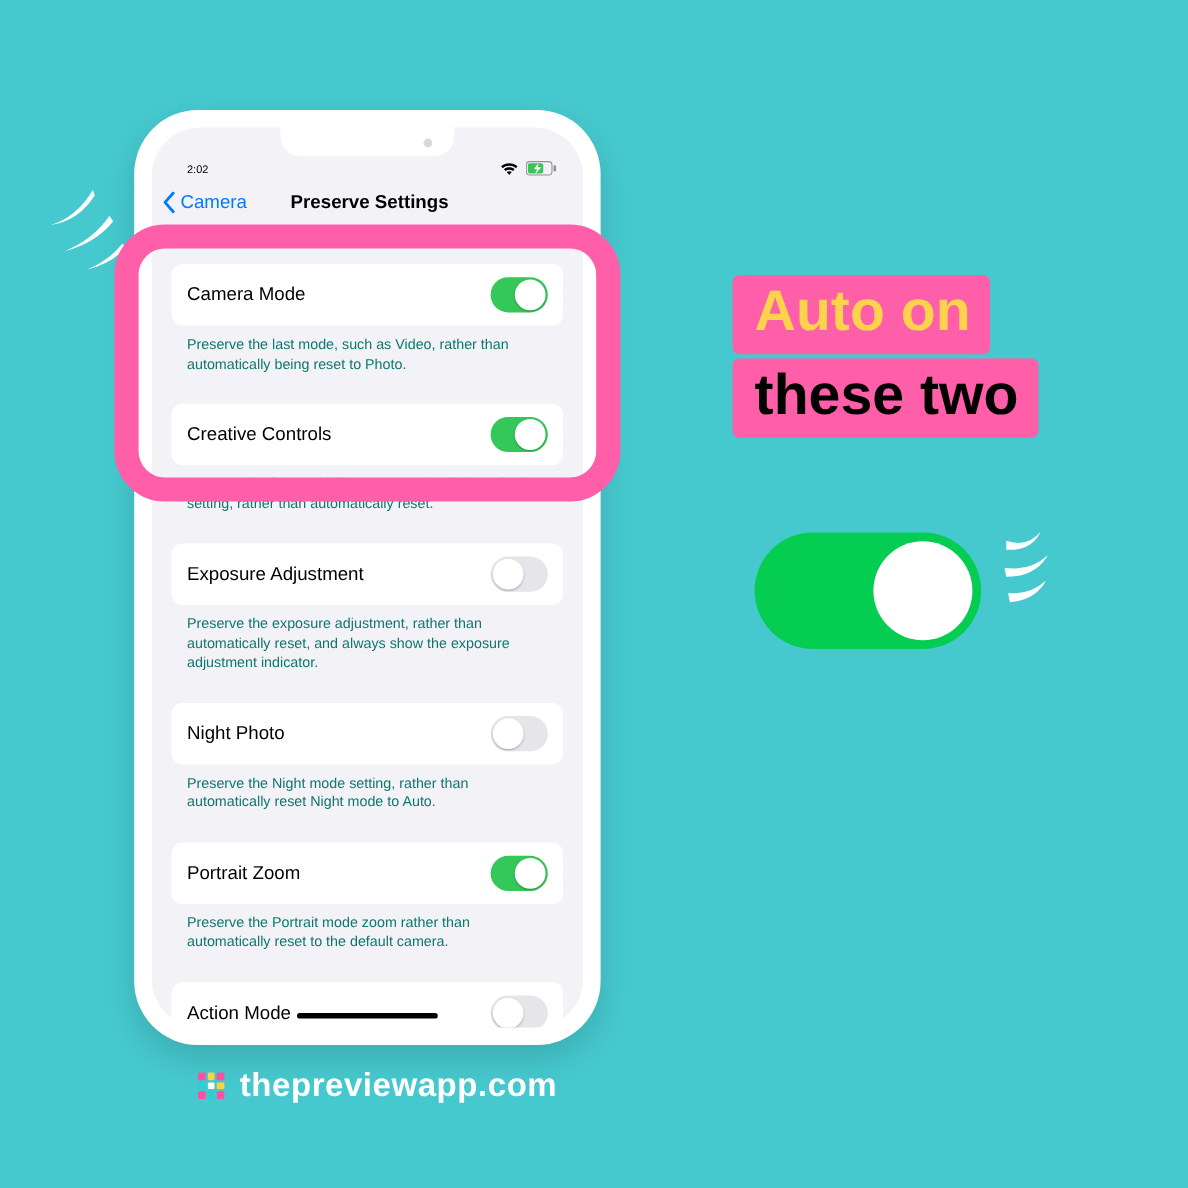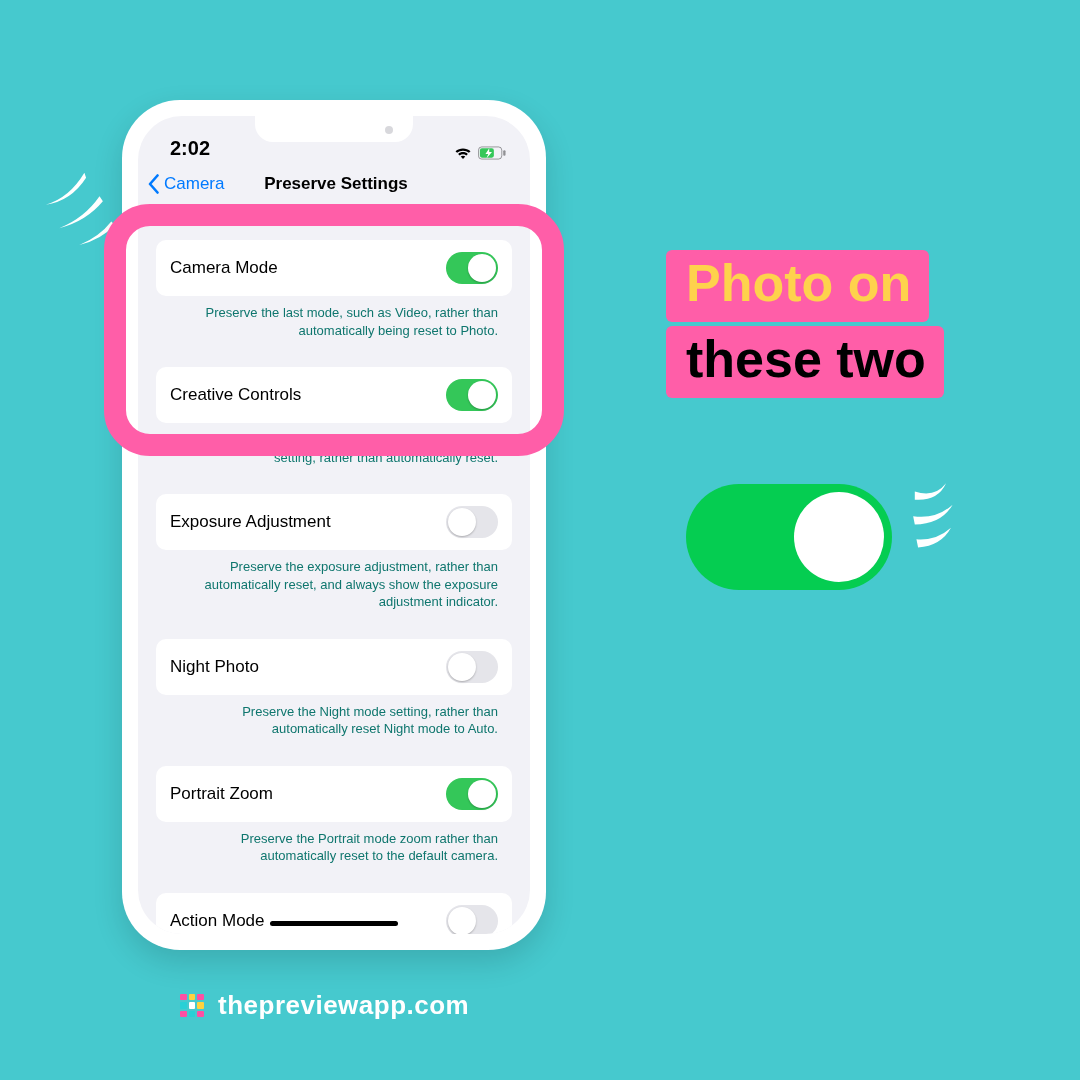--- a/index.html
+++ b/index.html
@@ -50,22 +50,22 @@
     background:#d8d8dc;
   }
 
   
   .statusbar {
     height: 46px;
     display: flex;
     align-items: flex-end;
     justify-content: space-between;
     padding: 0 24px 2px 32px;
-    font-size: 20px;
-    font-weight: 700;
+    font-size: 10px;
+    font-weight: 400;
   }
   .status-right { display:flex; align-items:center; gap:6px; }
 
   
   .nav {
     height: 44px;
     display: flex;
     align-items: center;
     padding: 0 10px;
     position: relative;
@@ -79,21 +79,20 @@
     position:absolute;
     left:4px; right:0;
     text-align:center;
     font-weight:600;
     pointer-events:none;
   }
 
   
   .list {
     padding: 0 18px;
-    text-align: right;
   }
   .group { margin-top: 28px; }
   .group.first { margin-top: 34px; }
 
   .row {
     background:#fff;
     border-radius:10px;
     padding: 12px 14px;
     display:flex;
     align-items:center;
@@ -185,25 +184,25 @@
   .big-toggle .big-knob{
     position:absolute;
     right:8px; top:8px;
     width:90px;height:90px;border-radius:50%;
     background:#fff;
   }
 
   
   .footer {
     position:absolute;
-    left: 178px; top: 990px;
+    left: 178px; top: 970px;
     display:flex; align-items:center; gap:12px;
     color:#fff;
     font-weight:800;
-    font-size:26px;
+    font-size:30px;
     letter-spacing:0.5px;
   }
   .brand-icon {
     width:28px;height:28px;border-radius:6px;
     display:grid;
     grid-template-columns:1fr 1fr 1fr;
     grid-template-rows:1fr 1fr 1fr;
     gap:2px;
     padding:2px;
     background:transparent;
@@ -308,21 +307,21 @@
         </div>
       </div>
 
     <div class="home"></div>
   </div>
 </div>
 
 <div class="highlight"></div>
 
 <div class="callout">
-  <div><span class="c1">Photo on</span></div>
+  <div><span class="c1">Auto on</span></div>
   <div class="line2"><span class="c2">these two</span></div>
 </div>
 
 <div class="big-toggle">
   <div class="big-knob"></div>
 </div>
 
 <svg class="spark-right" viewBox="0 0 70 90">
   <path d="M8 14 Q32 22 46 4 Q36 26 8 24 Z" fill="#fff"></path>
   <path d="M6 44 Q34 48 54 30 Q40 54 8 54 Z" fill="#fff"></path>

